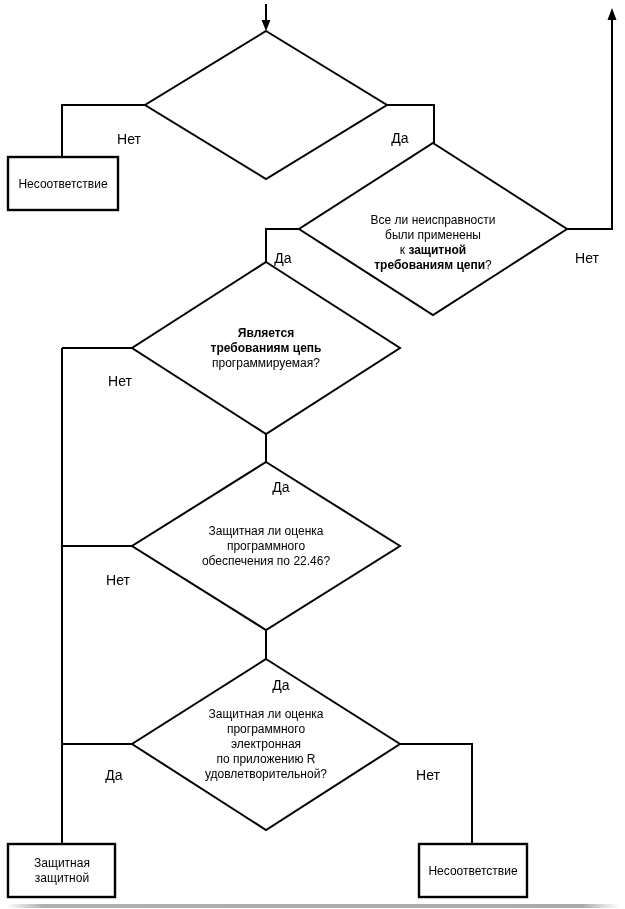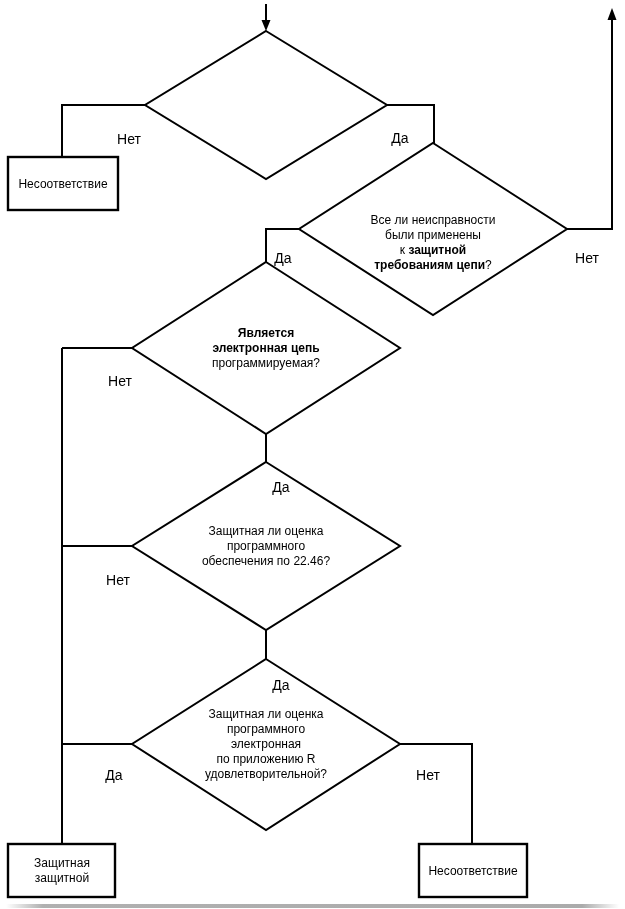--- a/index.html
+++ b/index.html
@@ -67,21 +67,21 @@
 
   <div class="node-text" style="left:433px; top:243px">
     <div><span>Все ли неисправности</span></div>
     <div><span>были применены</span></div>
     <div><span>к </span><span class="b">защитной</span></div>
     <div><span class="b">требованиям цепи</span><span>?</span></div>
   </div>
 
   <div class="node-text" style="left:266px; top:348px">
     <div><span class="b">Является</span></div>
-    <div><span class="b">электронная цепь</span></div>
+    <div><span class="b">требованиям цепь</span></div>
     <div><span>программируемая?</span></div>
   </div>
 
   <div class="node-text" style="left:266px; top:546px">
     <div><span>Защитная ли оценка</span></div>
     <div><span>программного</span></div>
     <div><span>обеспечения по 22.46?</span></div>
   </div>
 
   <div class="node-text" style="left:266px; top:744px">

